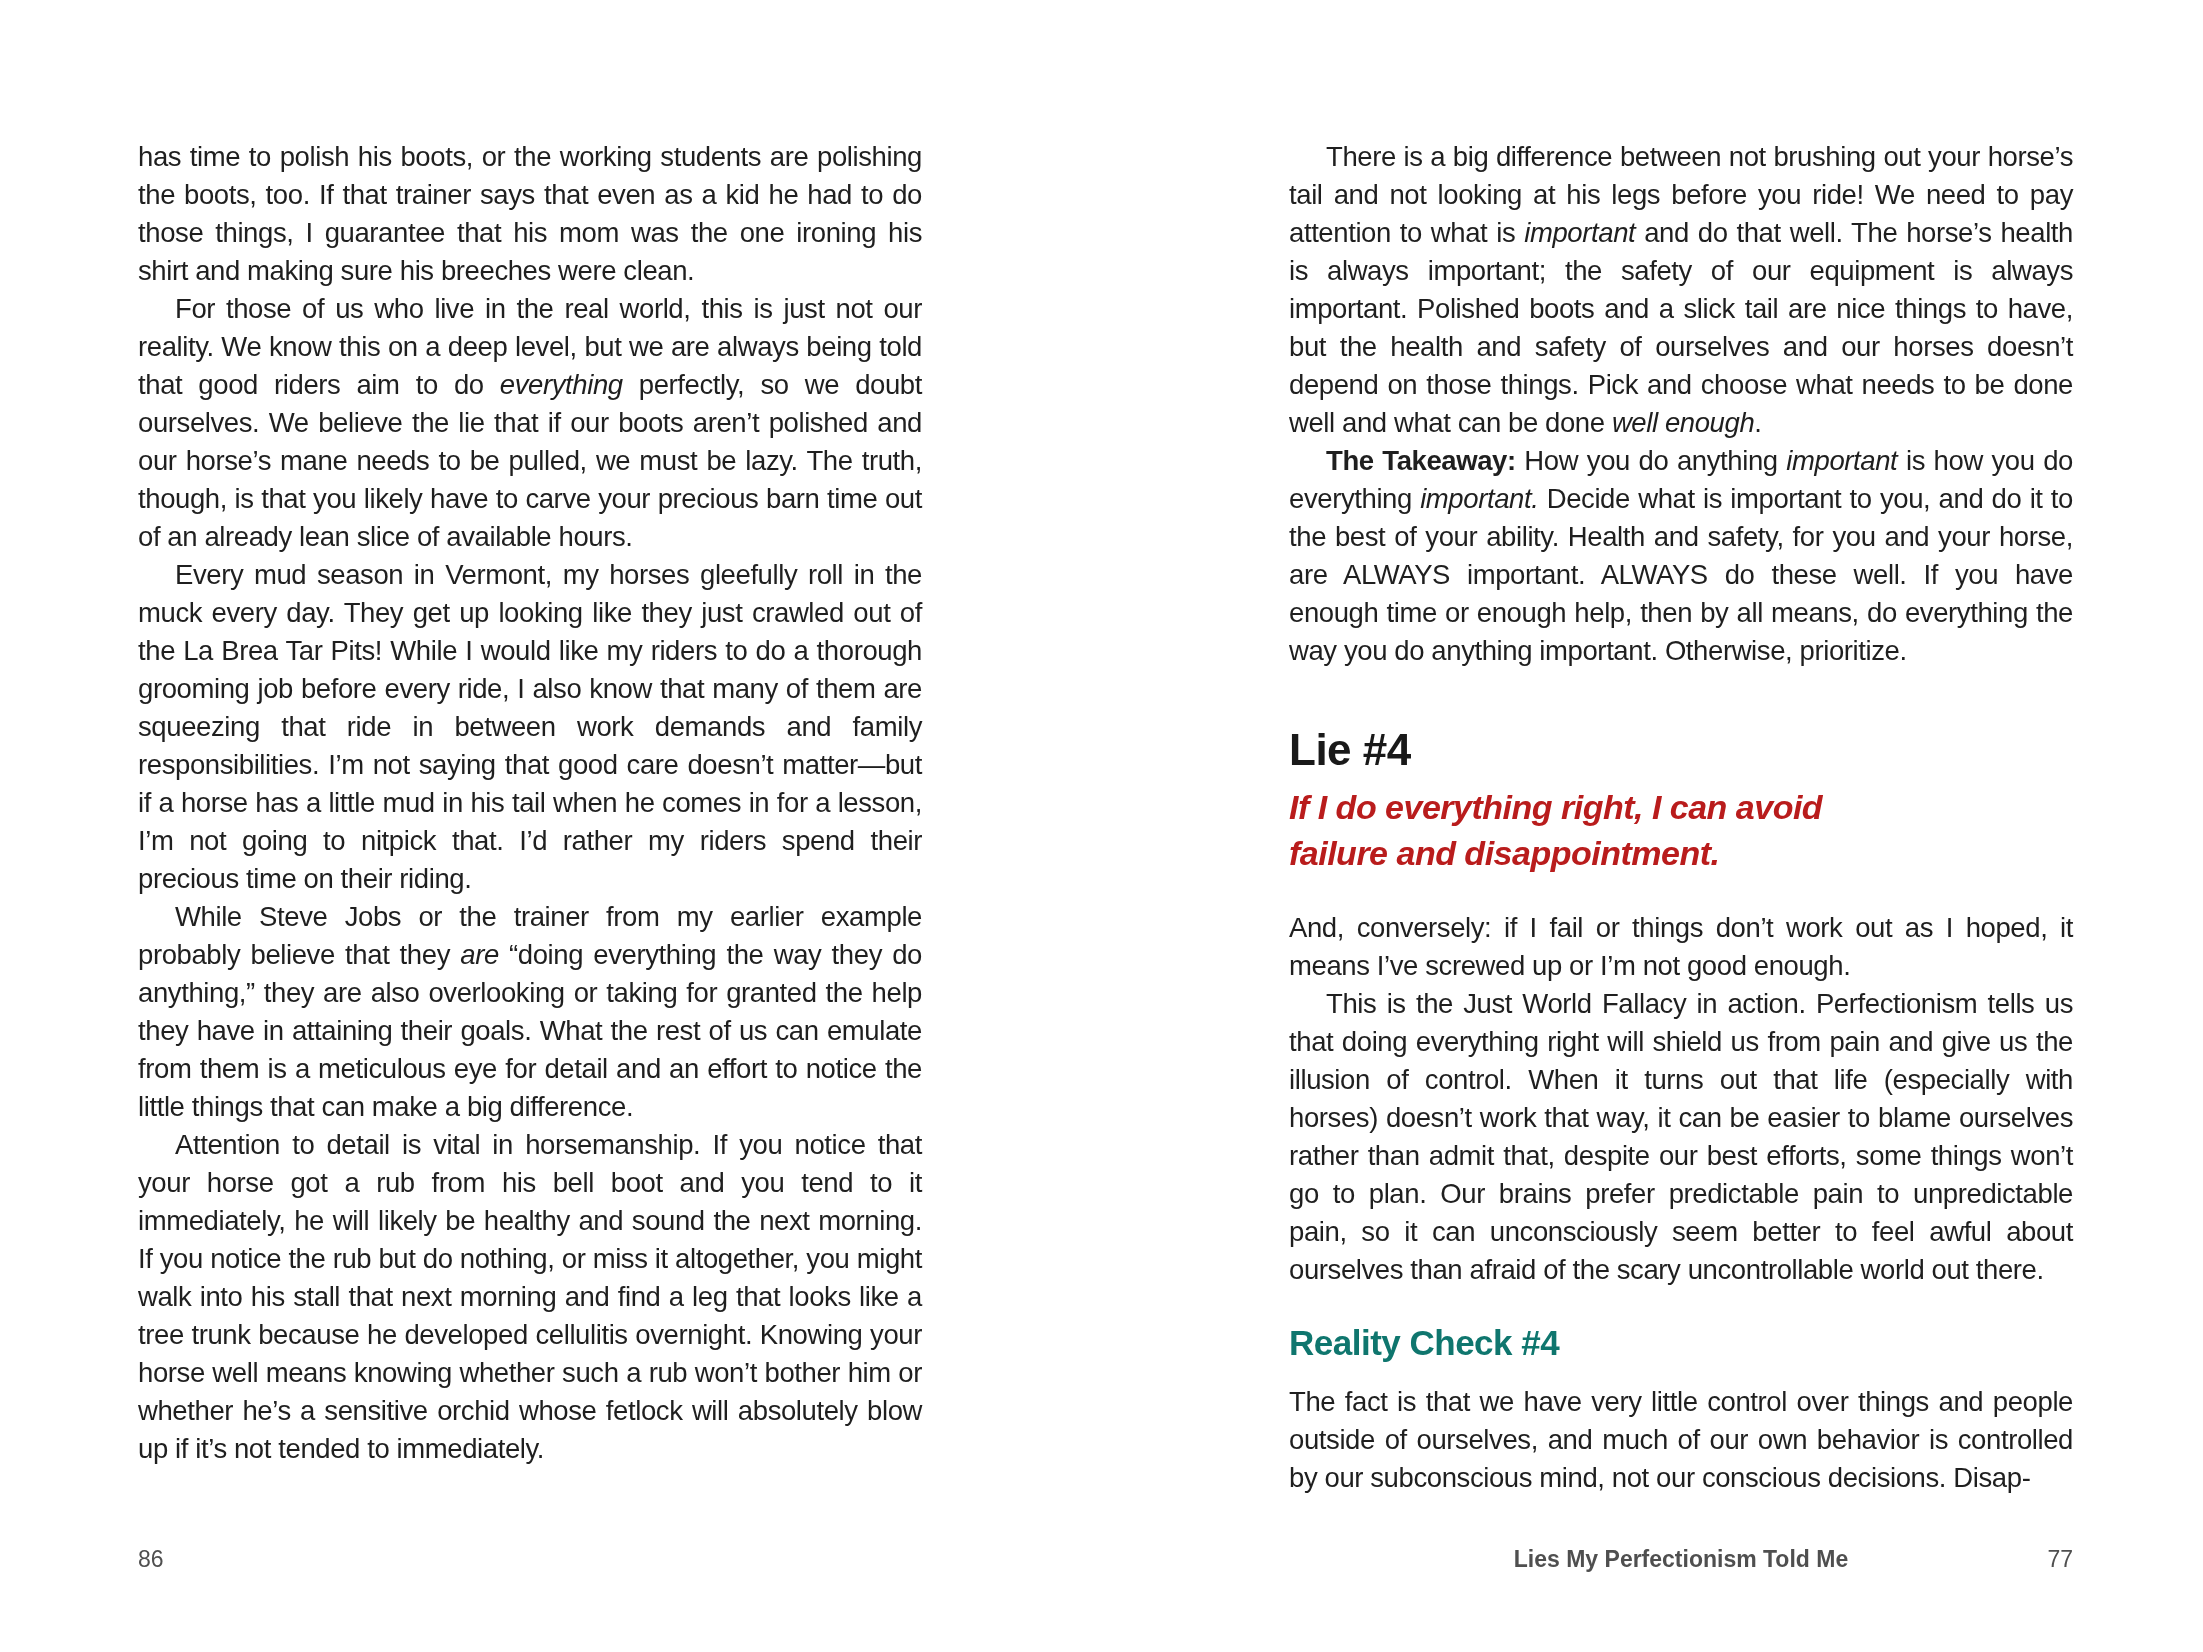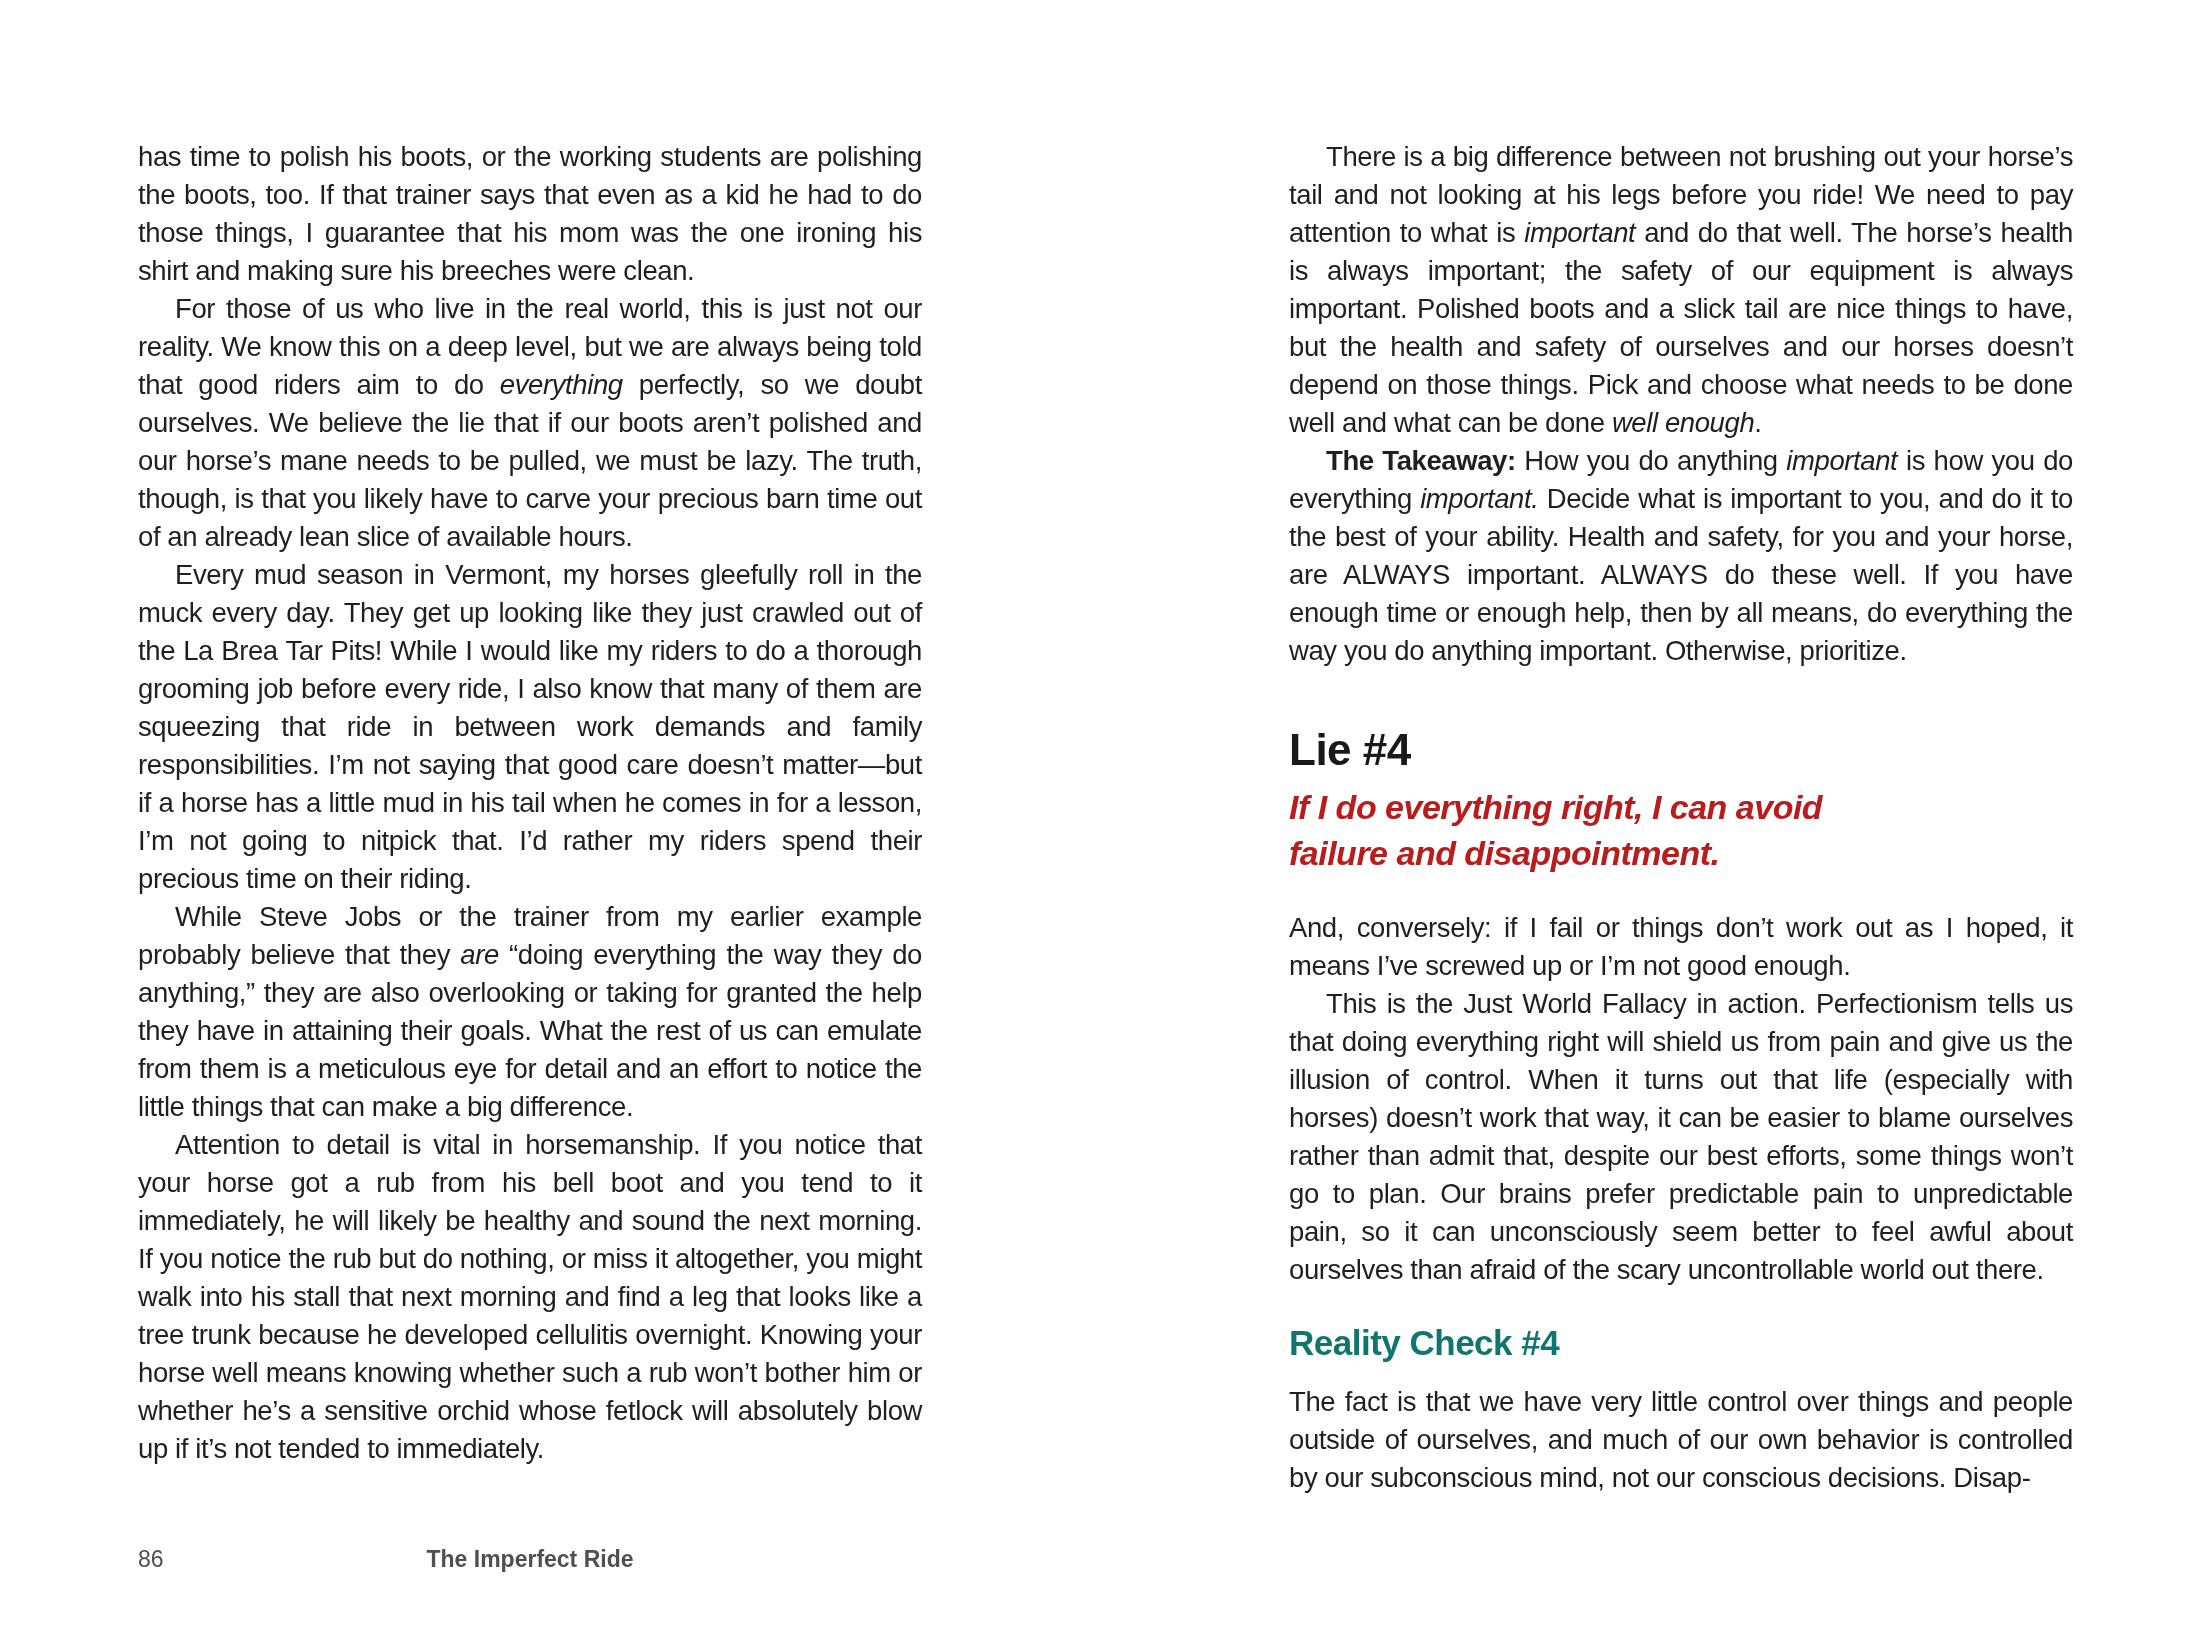--- a/index.html
+++ b/index.html
@@ -108,32 +108,35 @@
   <div class="page page-left">
     <div class="text-block">
         <p class="body"><span>has time to polish his boots, or the working students are polishing the boots, too. If that trainer says that even as a kid he had to do those things, I guarantee that his mom was the one ironing his shirt and making sure his breeches were clean.</span></p>
         <p class="body indent"><span>For those of us who live in the real world, this is just not our reality. We know this on a deep level, but we are always being told that good riders aim to do </span><span class="it">everything</span><span> perfectly, so we doubt ourselves. We believe the lie that if our boots aren’t polished and our horse’s mane needs to be pulled, we must be lazy. The truth, though, is that you likely have to carve your precious barn time out of an already lean slice of available hours.</span></p>
         <p class="body indent"><span>Every mud season in Vermont, my horses gleefully roll in the muck every day. They get up looking like they just crawled out of the La Brea Tar Pits! While I would like my riders to do a thorough grooming job before every ride, I also know that many of them are squeezing that ride in between work demands and family responsibilities. I’m not saying that good care doesn’t matter—but if a horse has a little mud in his tail when he comes in for a lesson, I’m not going to nitpick that. I’d rather my riders spend their precious time on their riding.</span></p>
         <p class="body indent"><span>While Steve Jobs or the trainer from my earlier example probably believe that they </span><span class="it">are</span><span> “doing everything the way they do anything,” they are also overlooking or taking for granted the help they have in attaining their goals. What the rest of us can emulate from them is a meticulous eye for detail and an effort to notice the little things that can make a big difference.</span></p>
         <p class="body indent"><span>Attention to detail is vital in horsemanship. If you notice that your horse got a rub from his bell boot and you tend to it immediately, he will likely be healthy and sound the next morning. If you notice the rub but do nothing, or miss it altogether, you might walk into his stall that next morning and find a leg that looks like a tree trunk because he developed cellulitis overnight. Knowing your horse well means knowing whether such a rub won’t bother him or whether he’s a sensitive orchid whose fetlock will absolutely blow up if it’s not tended to immediately.</span></p>
       </div>
     <div class="footer">
       <span class="page-num at-left">86</span>
-      <span class="running-title">The Imperfect Ride</span>
     </div>
   </div>
 
   <div class="page page-right">
     <div class="text-block">
         <p class="body indent"><span>There is a big difference between not brushing out your horse’s tail and not looking at his legs before you ride! We need to pay attention to what is </span><span class="it">important</span><span> and do that well. The horse’s health is always important; the safety of our equipment is always important. Polished boots and a slick tail are nice things to have, but the health and safety of ourselves and our horses doesn’t depend on those things. Pick and choose what needs to be done well and what can be done </span><span class="it">well enough</span><span>.</span></p>
         <p class="body indent"><span class="bd">The Takeaway:</span><span> How you do anything </span><span class="it">important</span><span> is how you do everything </span><span class="it">important.</span><span> Decide what is important to you, and do it to the best of your ability. Health and safety, for you and your horse, are ALWAYS important. ALWAYS do these well. If you have enough time or enough help, then by all means, do everything the way you do anything important. Otherwise, prioritize.</span></p>
         <div class="h1"><span>Lie #4</span></div>
         <div class="h2"><span>If I do everything right, I can avoid
 failure and disappointment.</span></div>
         <p class="body"><span>And, conversely: if I fail or things don’t work out as I hoped, it means I’ve screwed up or I’m not good enough.</span></p>
         <p class="body indent"><span>This is the Just World Fallacy in action. Perfectionism tells us that doing everything right will shield us from pain and give us the illusion of control. When it turns out that life (especially with horses) doesn’t work that way, it can be easier to blame ourselves rather than admit that, despite our best efforts, some things won’t go to plan. Our brains prefer predictable pain to unpredictable pain, so it can unconsciously seem better to feel awful about ourselves than afraid of the scary uncontrollable world out there.</span></p>
         <div class="h3"><span>Reality Check #4</span></div>
         <p class="body"><span>The fact is that we have very little control over things and people outside of ourselves, and much of our own behavior is controlled by our subconscious mind, not our conscious decisions. Disap-</span></p>
       </div>
+    <div class="footer">
+      <span class="running-title">Lies My Perfectionism Told Me</span>
+      <span class="page-num at-right">77</span>
+    </div>
   </div>
 
 </div>
 
 
 </body></html>

